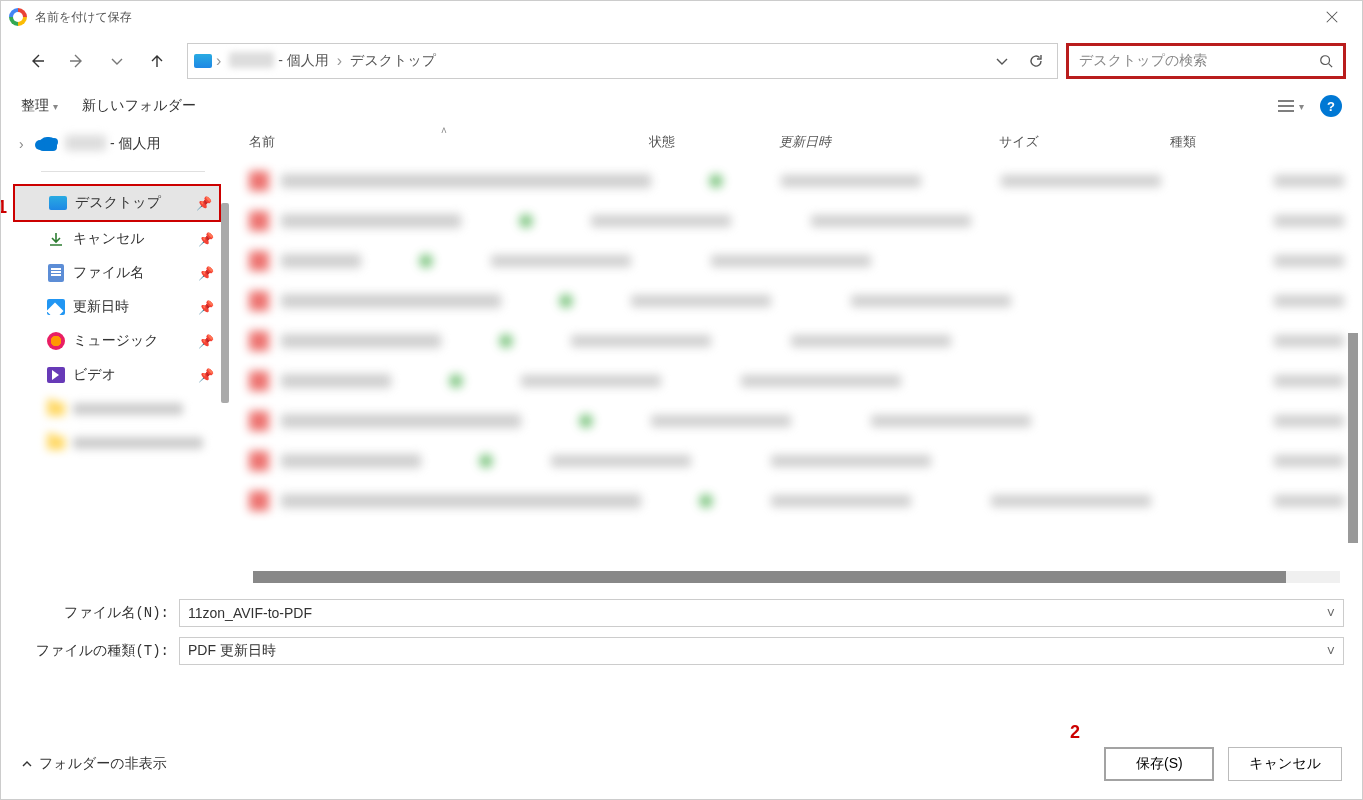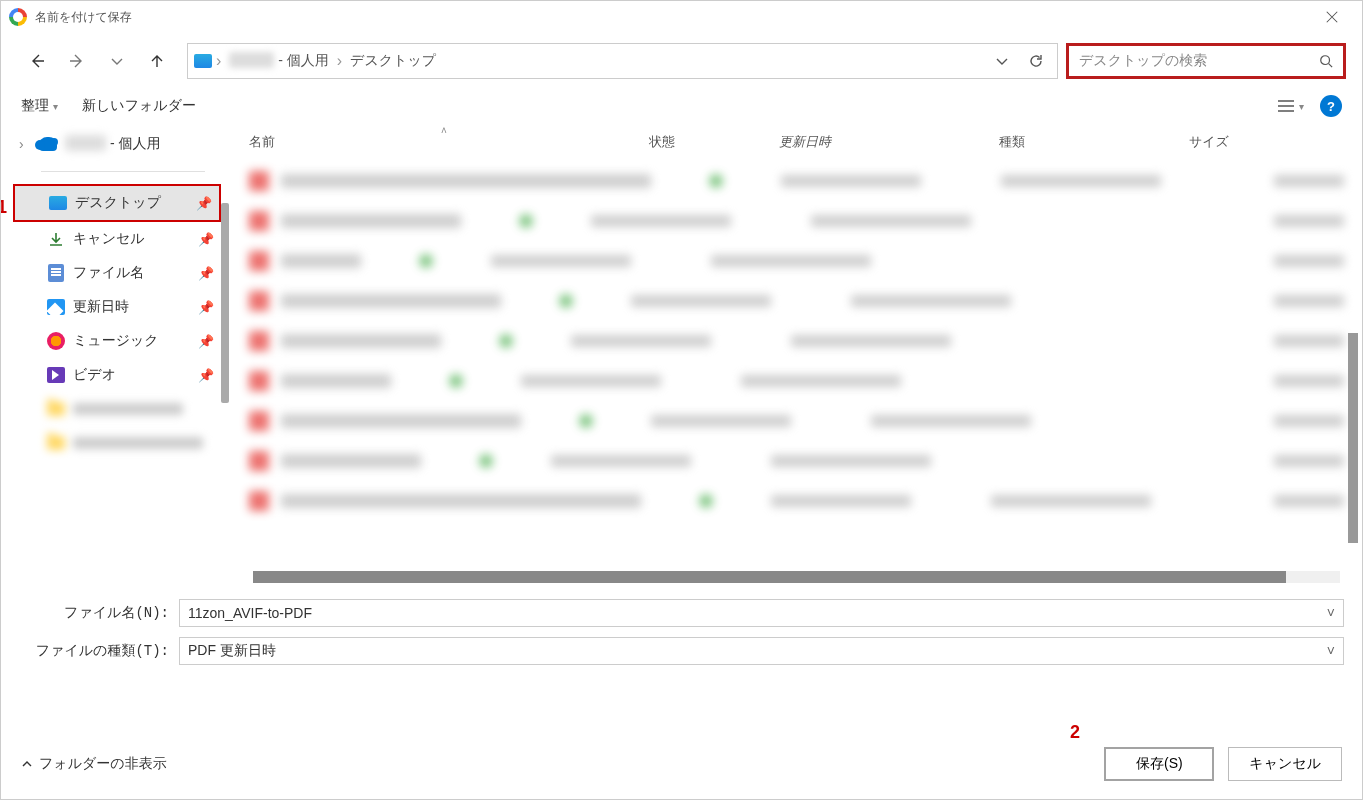--- a/index.html
+++ b/index.html
@@ -246,22 +246,22 @@
       <span style="background:#ccc;width:130px;height:12px;border-radius:3px"></span>
     </div>
     <div class="side-scroll"></div>
   </div>
 
   <div class="filepane">
     <div class="col-head">
       <div class="col c-name"><span class="sort">˄</span><span>名前</span></div>
       <div class="col c-stat">状態</div>
       <div class="col c-date">更新日時</div>
+      <div class="col c-size">サイズ</div>
       <div class="col c-type">種類</div>
-      <div class="col c-size">サイズ</div>
     </div>
     <div class="rows">
       <div class="row">
           <span class="ic"></span>
           <span class="nm"></span>
           <span class="st"></span>
           <span class="dt"></span>
           <span class="tp"></span>
           <span class="sz"></span>
         </div>

